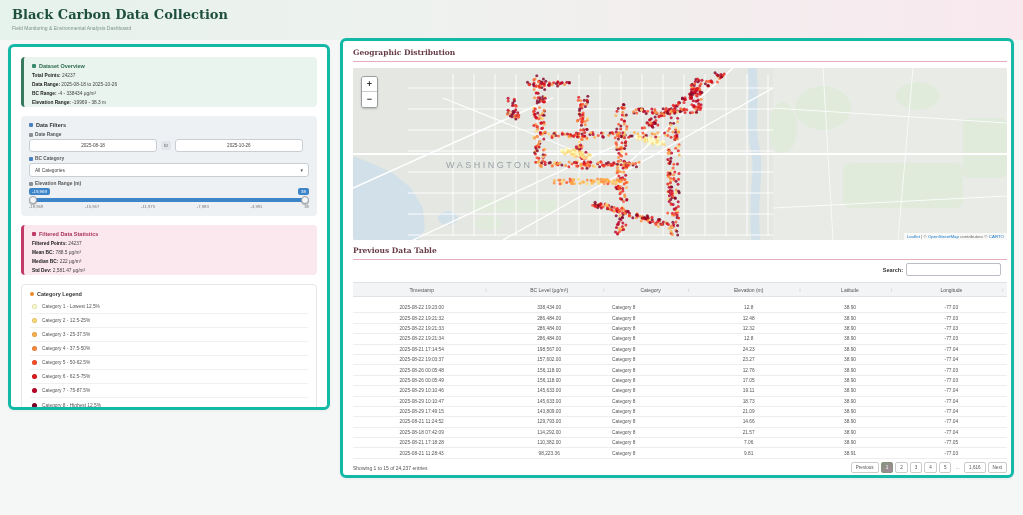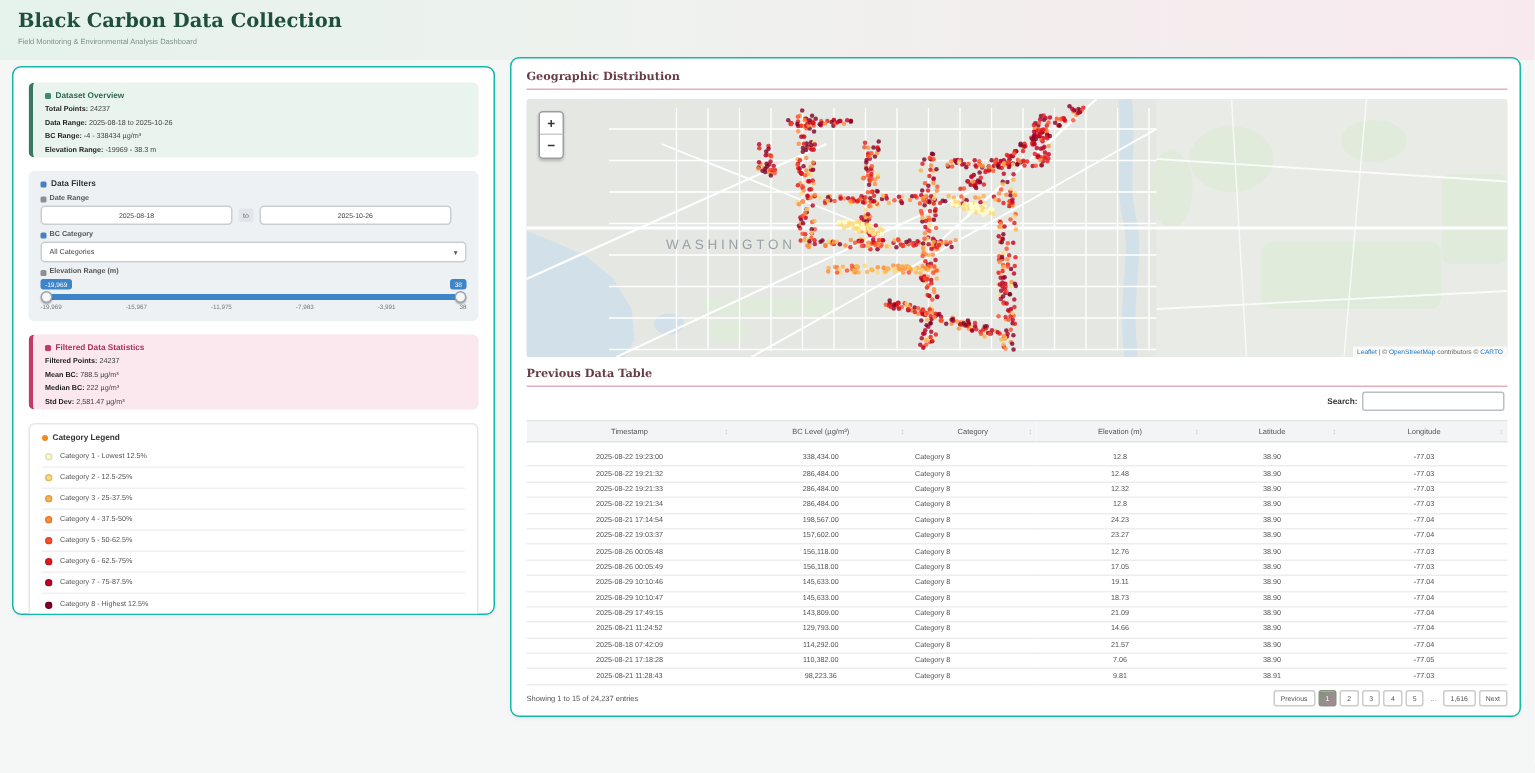--- a/index.html
+++ b/index.html
@@ -6,21 +6,21 @@
   html,body { width:1023px; height:515px; }
   body { font-family:"Liberation Sans", sans-serif; background:#f5f6f6; position:relative; overflow:hidden; }
 
   
   .app-header { position:absolute; left:0; top:0; width:1023px; height:40px;
     background:linear-gradient(90deg,#e6f2ec 0%, #eef2ee 40%, #f9e9ef 100%); padding:7px 12px; }
   .app-title { font-family:"DejaVu Serif", serif; font-weight:bold; font-size:13px; color:#1e4f3f; }
   .app-subtitle { font-size:5px; color:#7d938a; margin-top:3px; }
 
   
-  .card { position:absolute; background:#fff; border:1px solid #14b8a6; border-radius:6px;
+  .card { position:absolute; background:#fff; border:3px solid #14b8a6; border-radius:6px;
     box-shadow:0 1px 3px rgba(0,0,0,.05); }
   .sidebar-card { left:8px; top:44px; width:322px; height:366px; padding:10px; overflow:hidden; }
   .main-card { left:340px; top:38px; width:674px; height:440px; }
 
   
   .panel { border-radius:4px; padding:6px 8px; margin-bottom:9px; }
   .panel-overview { background:#e9f4ee; border-left:3px solid #38795f; height:50px; }
   .panel-filters  { background:#eef1f4; height:100px; }
   .panel-stats    { background:#fbe7ee; border-left:3px solid #c23a66; height:50px; }
   .panel-legend   { background:#fff; border:1px solid #e4e7ea; height:133px; }

